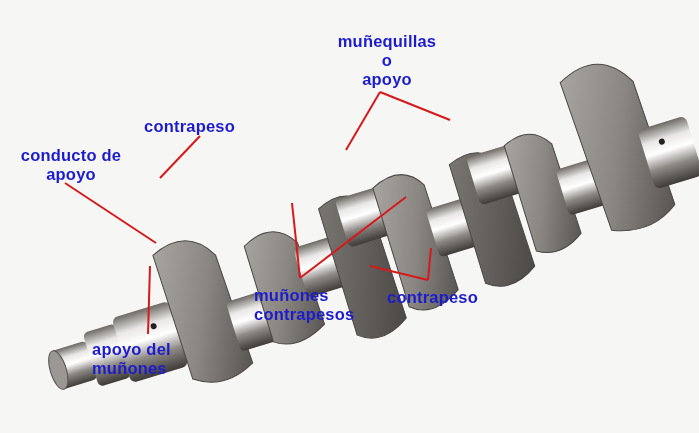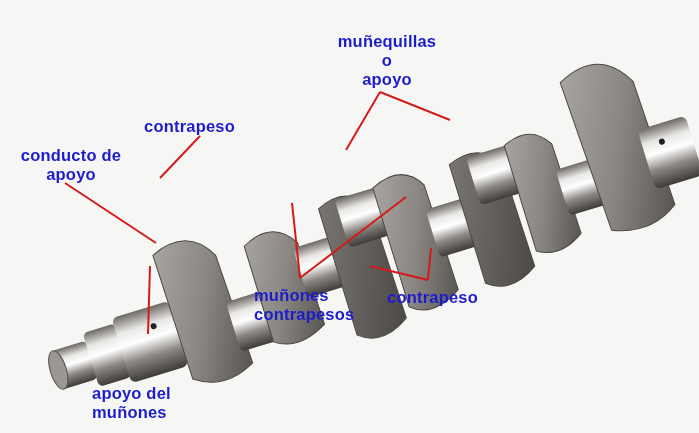--- a/index.html
+++ b/index.html
@@ -95,21 +95,21 @@
     <div>apoyo</div>
   </div>
 
   <div class="label" style="left:144px; top:117px;">contrapeso</div>
 
   <div class="label" style="left:10px; top:146px; width:122px;">
     <div>conducto de</div>
     <div>apoyo</div>
   </div>
 
-  <div class="label" style="left:92px; top:340px; text-align:left;margin-top:44px;">
+  <div class="label" style="left:92px; top:340px; text-align:left;">
     <div>apoyo del</div>
     <div>muñones</div>
   </div>
 
   <div class="label" style="left:254px; top:286px; text-align:left;">
     <div>muñones</div>
     <div>contrapesos</div>
   </div>
 
   <div class="label" style="left:387px; top:288px;">contrapeso</div>

